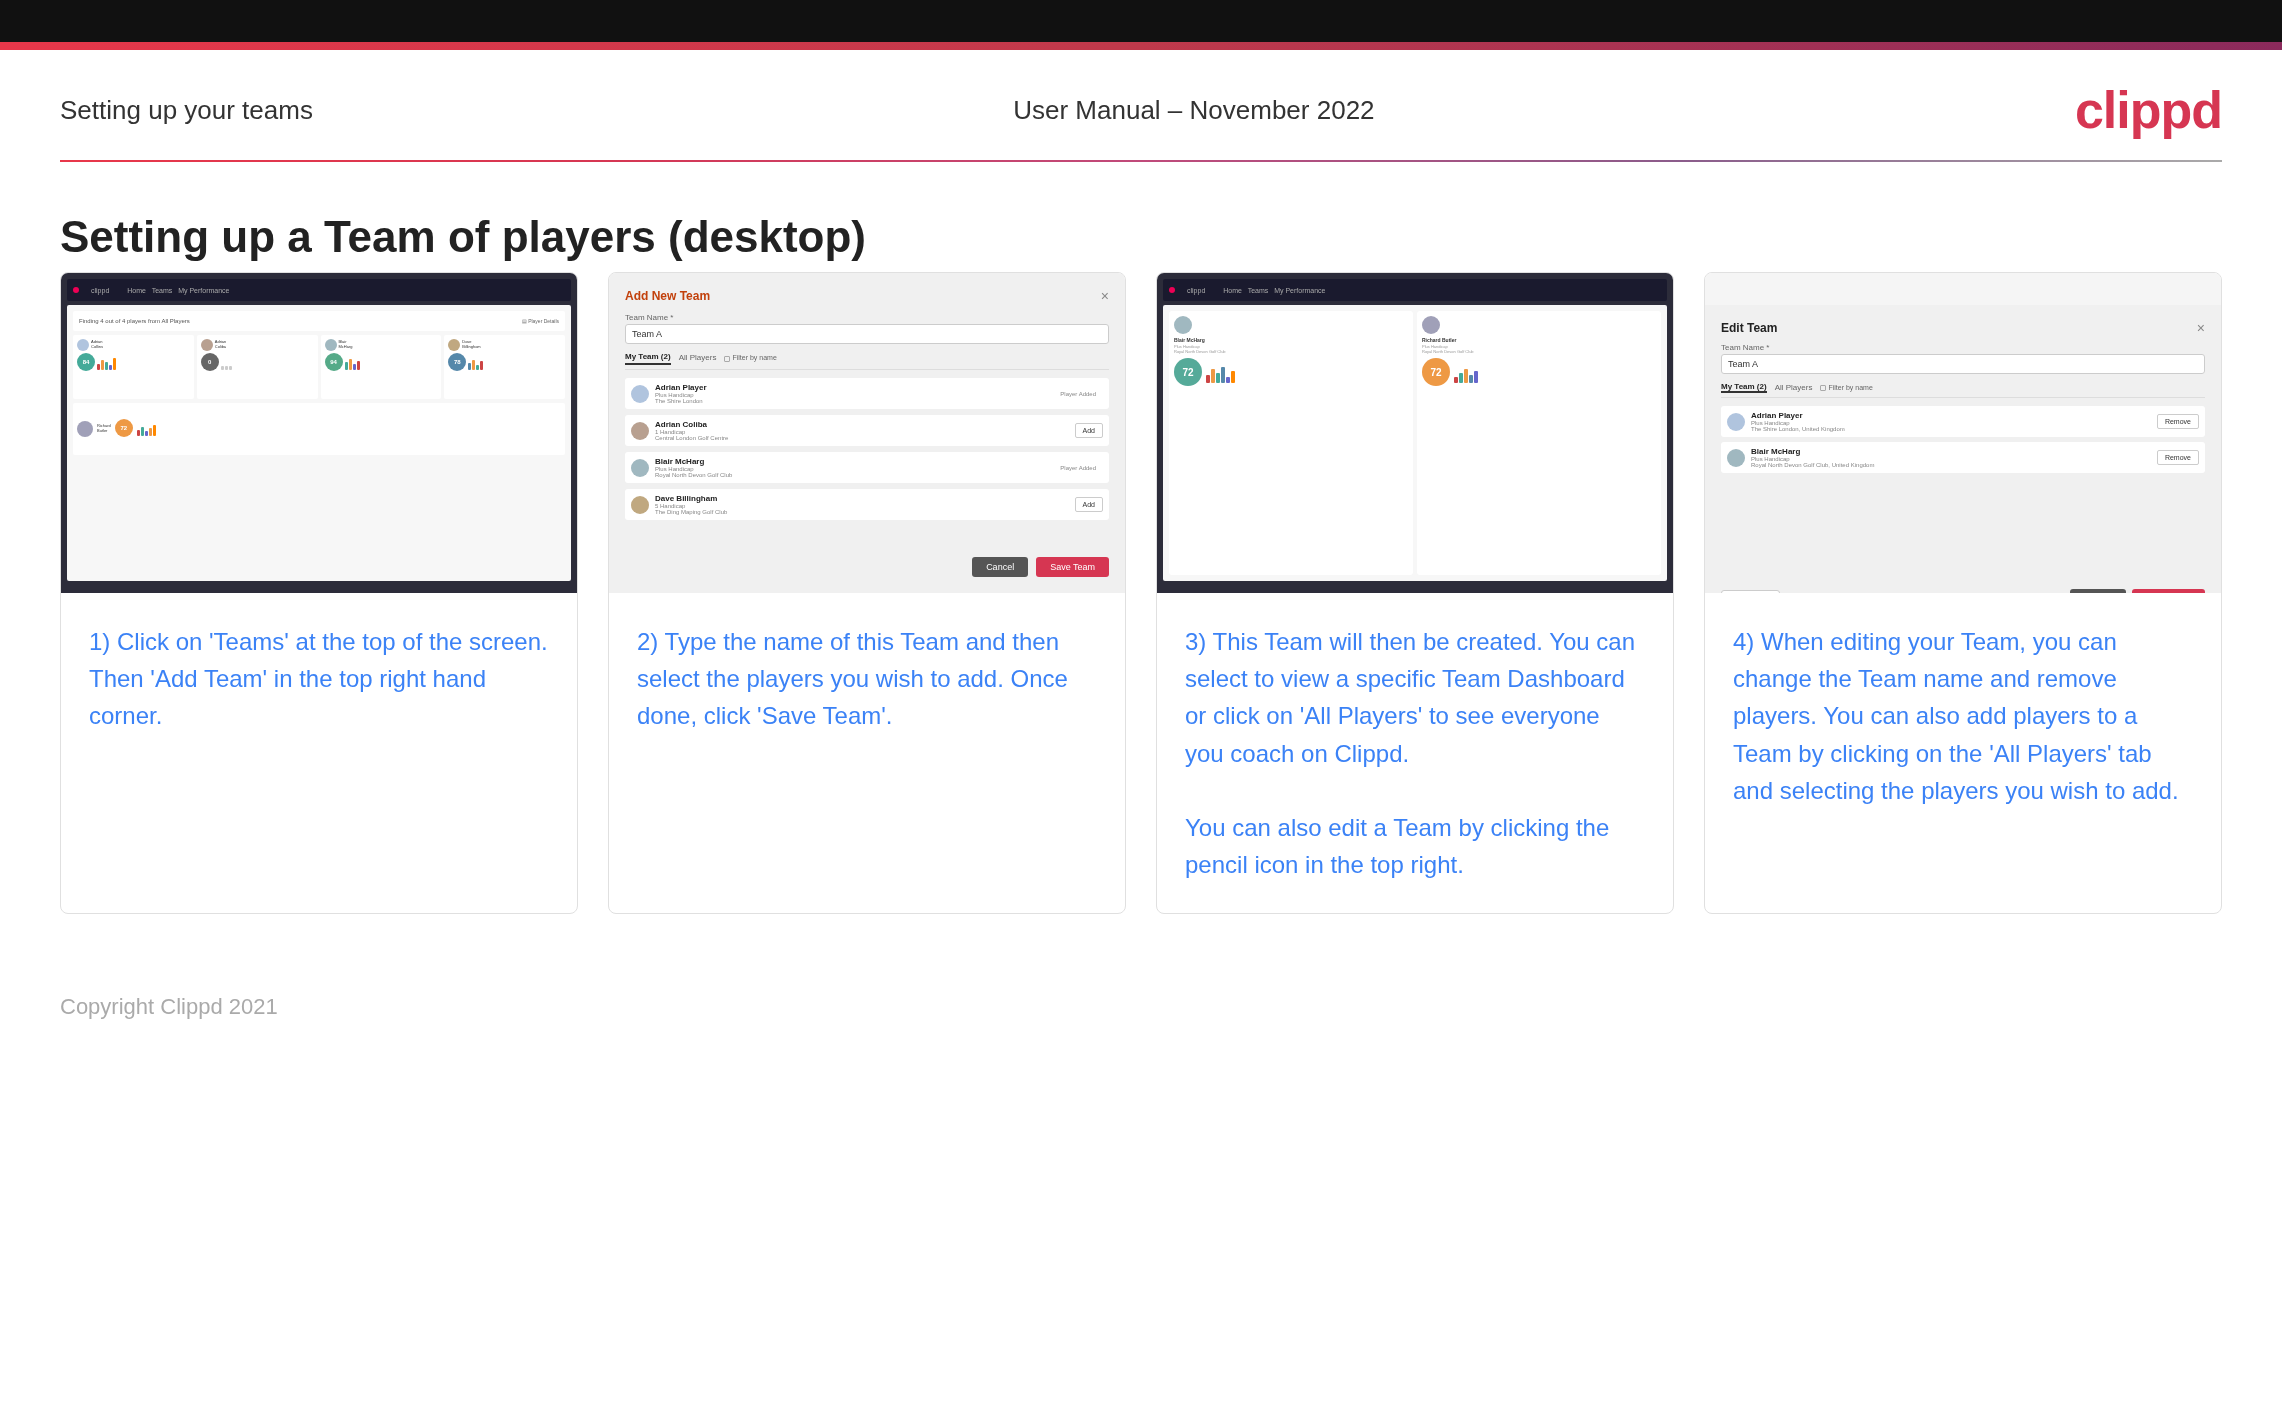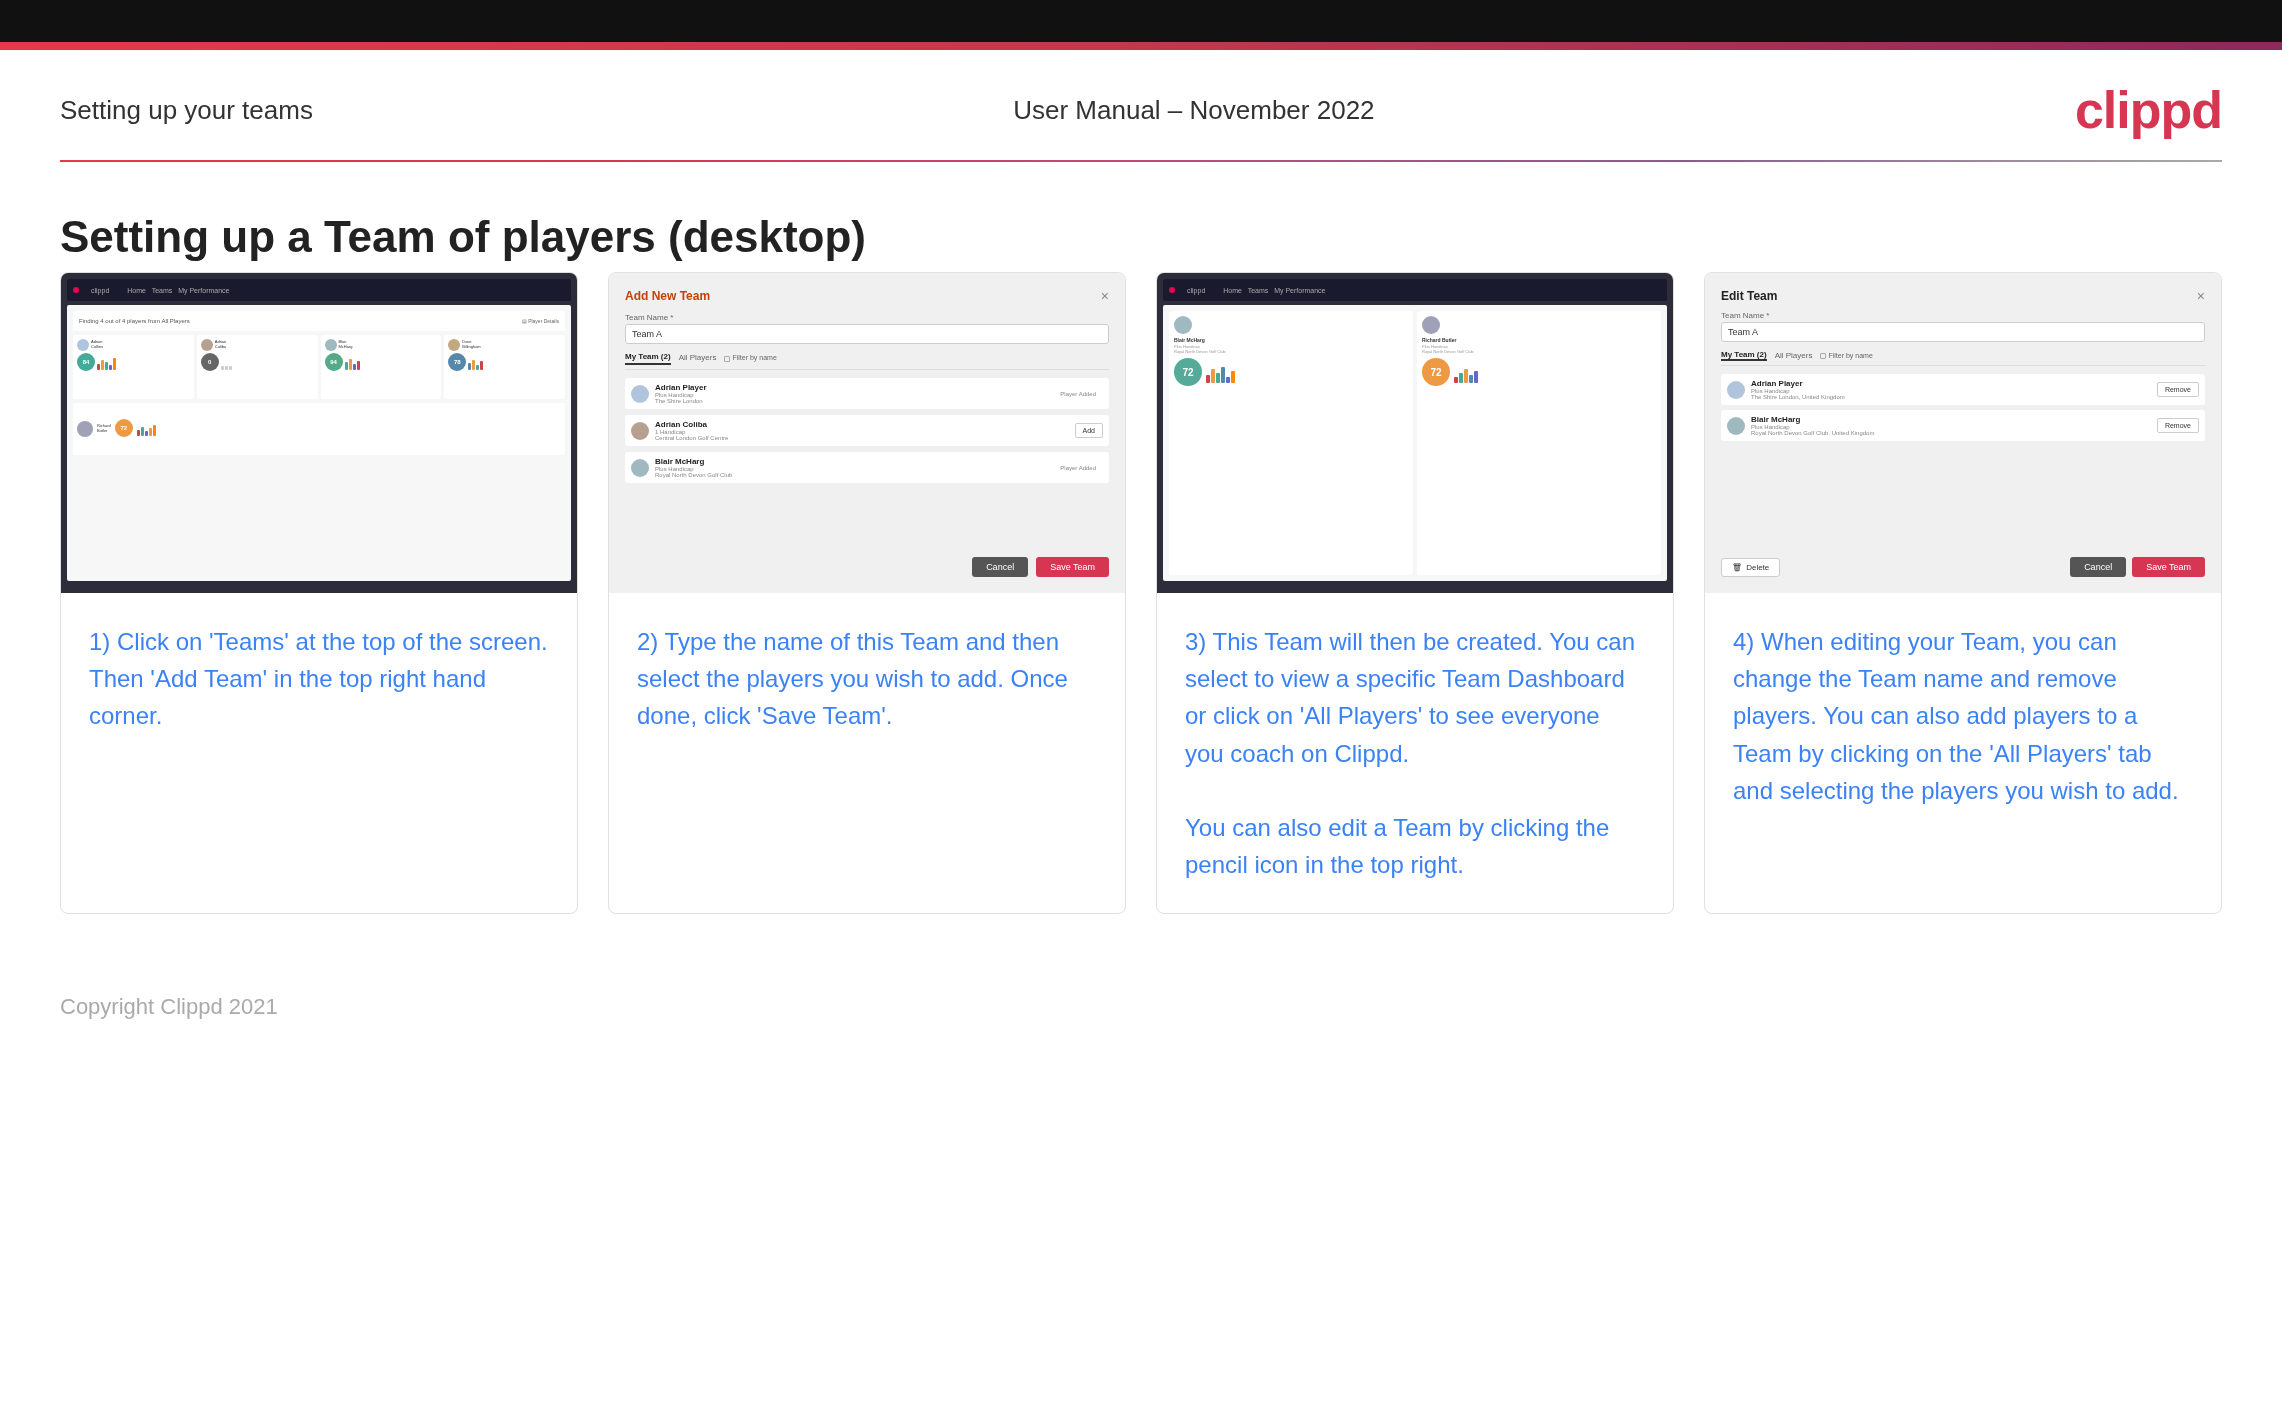--- a/index.html
+++ b/index.html
@@ -374,20 +374,21 @@
       width: 4px; background: #ddd; border-radius: 1px;
     }
 
     
     .ss4 {
       background: #f0f0f0;
       padding: 16px;
       height: 100%;
       display: flex;
       flex-direction: column;
+      margin-top: 32px;
     }
     .modal4-header {
       display: flex;
       justify-content: space-between;
       align-items: center;
       margin-bottom: 8px;
     }
     .modal4-title { font-size: 12px; font-weight: bold; color: #222; }
     .modal4-field { margin-bottom: 8px; }
     .modal4-label { font-size: 8px; color: #666; margin-bottom: 2px; }
@@ -642,20 +643,28 @@
 
             <div class="player-row2">
               <div class="pr-avatar" style="background:#a0b8c0;"></div>
               <div class="pr-info">
                 <div class="pr-name">Blair McHarg</div>
                 <div class="pr-detail">Plus Handicap<br>Royal North Devon Golf Club</div>
               </div>
               <div class="pr-btn added">Player Added</div>
             </div>
 
+            <div class="player-row2">
+              <div class="pr-avatar" style="background:#c0a880;"></div>
+              <div class="pr-info">
+                <div class="pr-name">Dave Billingham</div>
+                <div class="pr-detail">5 Handicap<br>The Ding Maping Golf Club</div>
+              </div>
+              <div class="pr-btn">Add</div>
+            </div>
           </div>
           <div class="modal-footer2">
             <button class="btn-cancel">Cancel</button>
             <button class="btn-save">Save Team</button>
           </div>
         </div>
       </div>
       <div class="card-text">2) Type the name of this Team and then select the players you wish to add.  Once done, click 'Save Team'.</div>
     </div>
 

